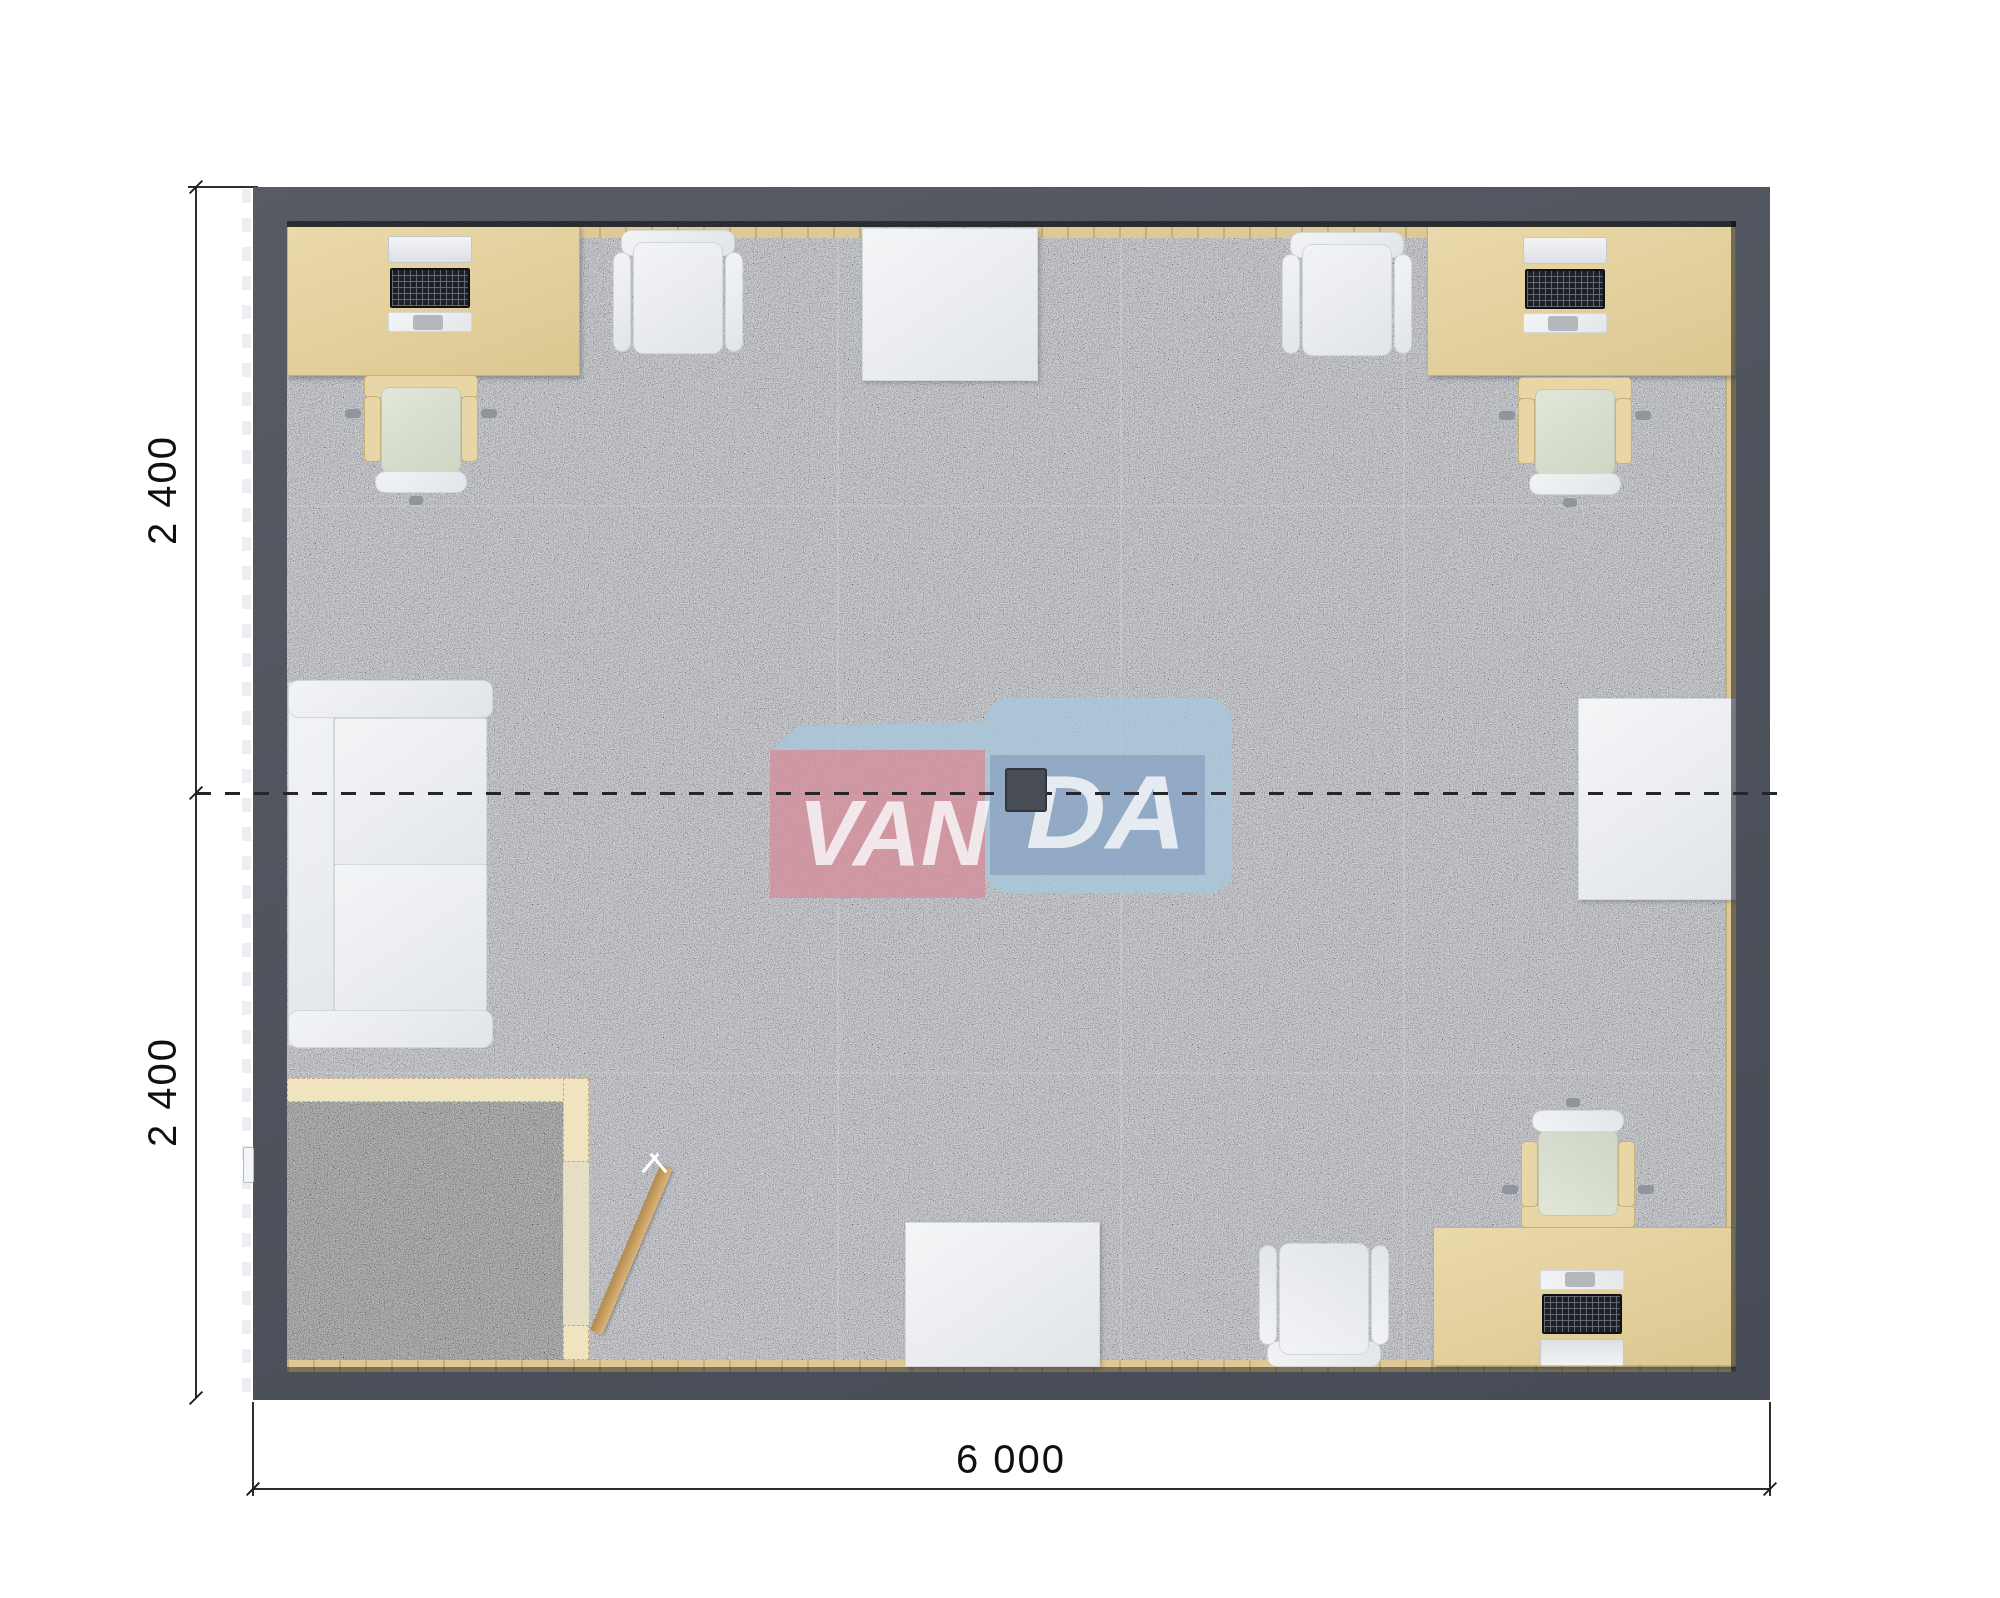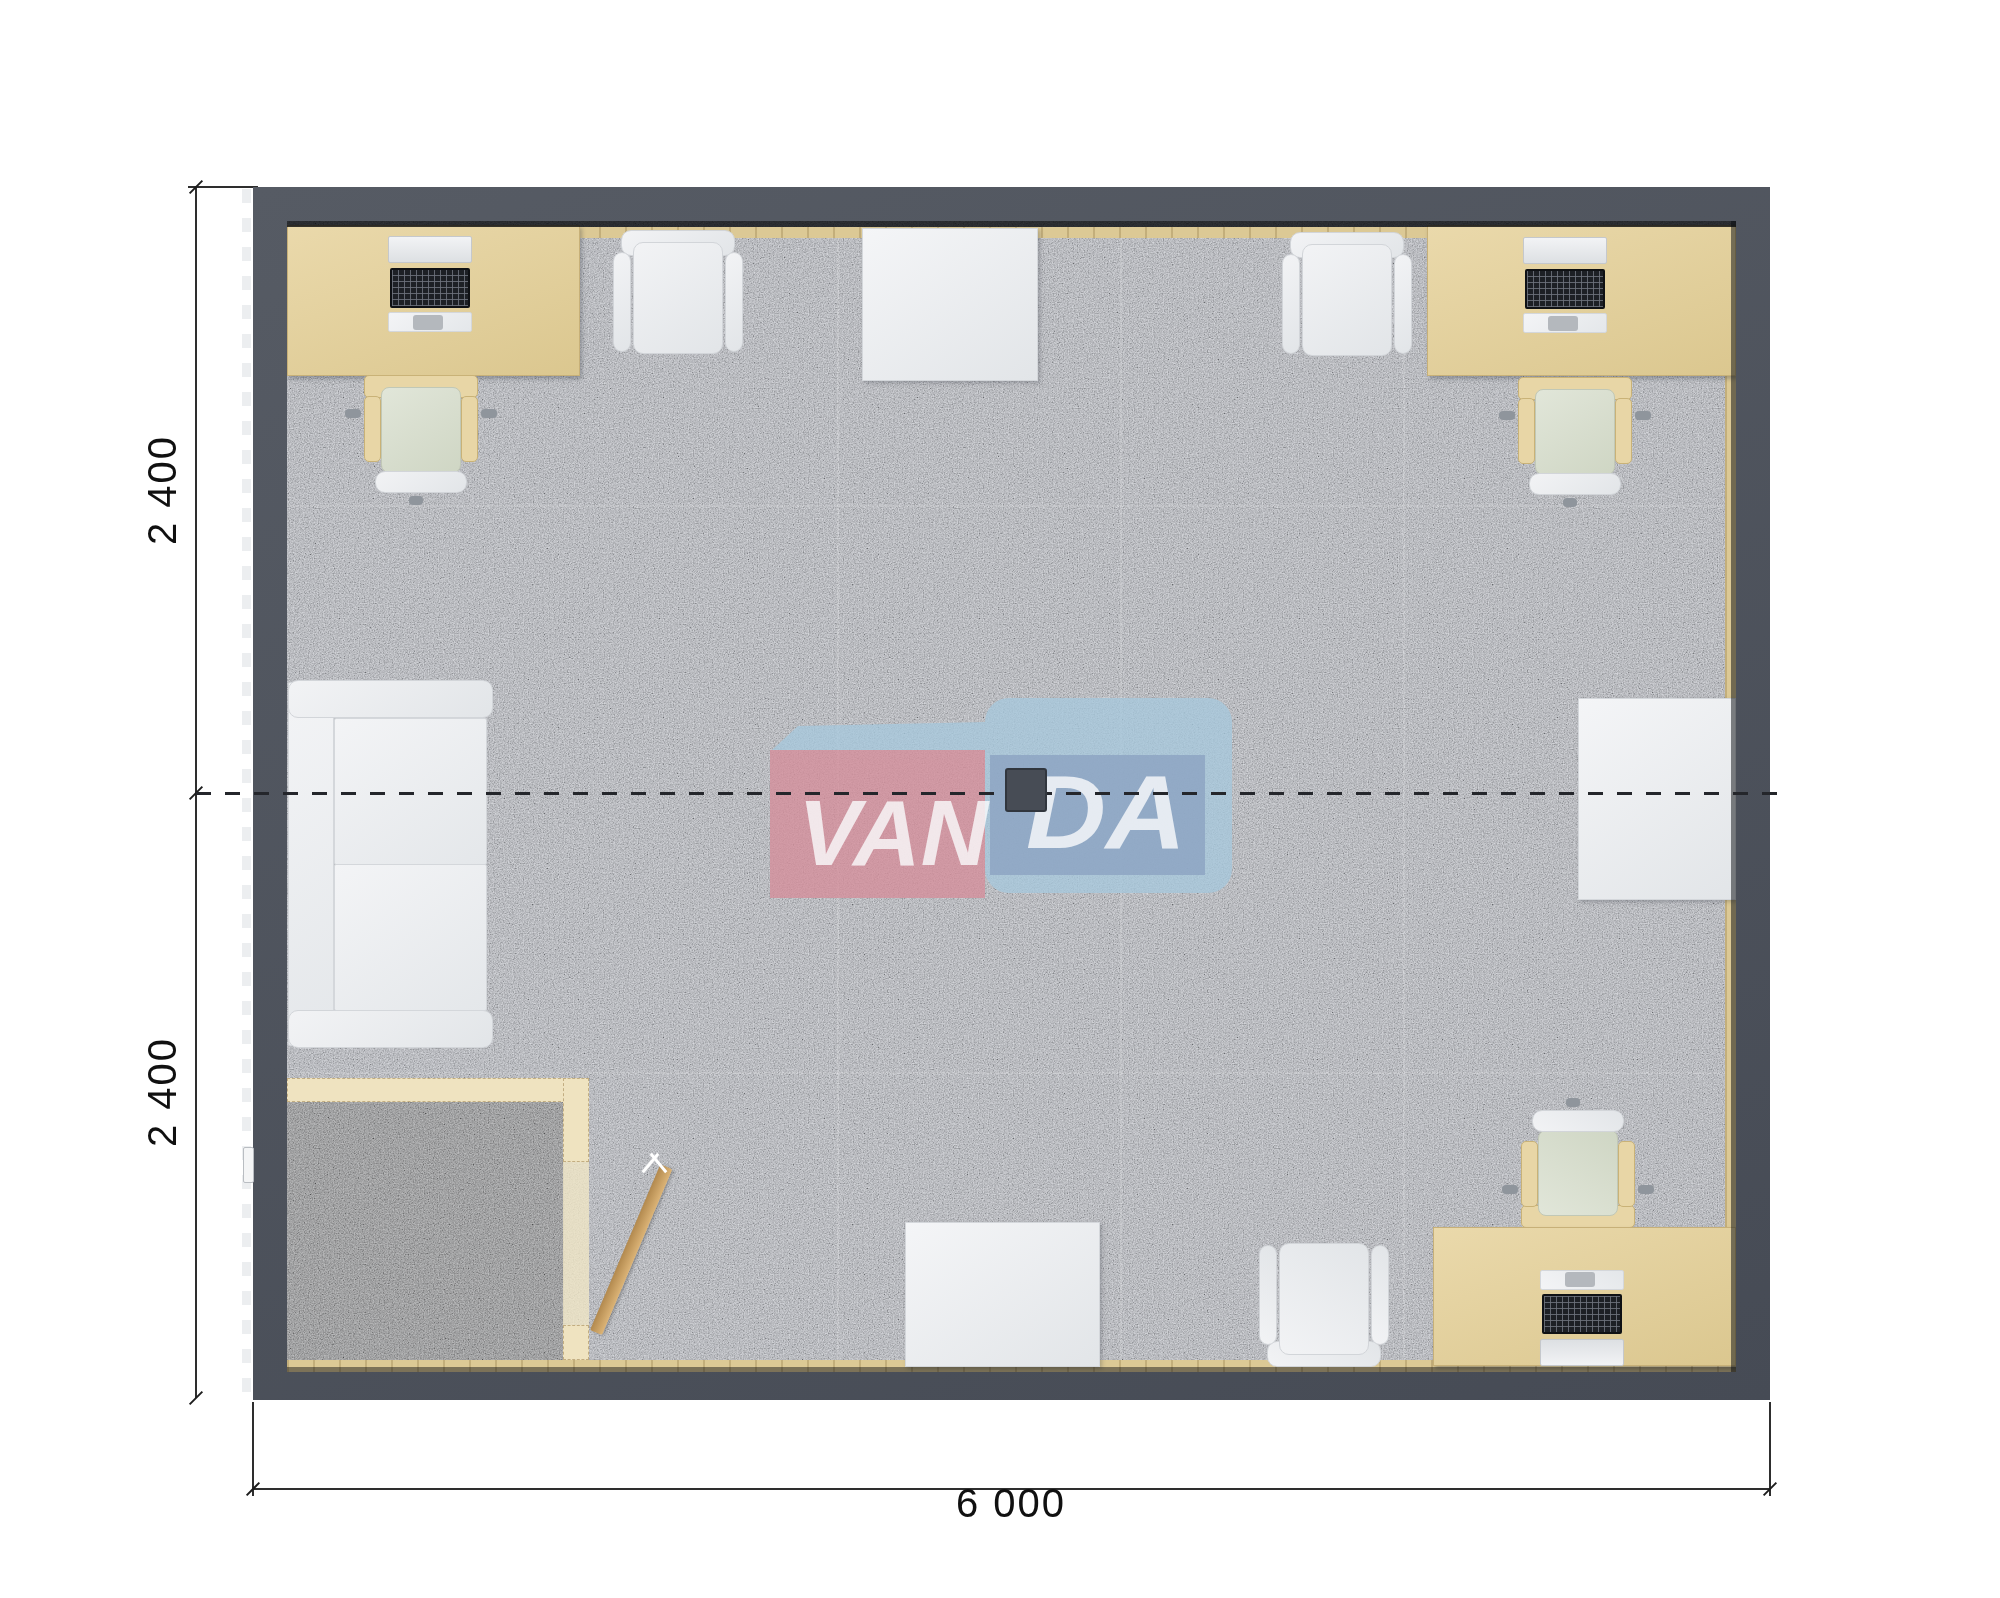--- a/index.html
+++ b/index.html
@@ -161,14 +161,14 @@
         <rect x="0" y="57" width="215" height="148" fill="#d58f9b" opacity="0.8"></rect>
         <rect x="220" y="62" width="215" height="120" fill="#8ca3c2" opacity="0.82"></rect>
         <text x="123" y="172" text-anchor="middle" font-family="Liberation Sans, sans-serif" font-size="92" font-style="italic" font-weight="bold" fill="#fbfcfd" opacity="0.8" textLength="190" lengthAdjust="spacingAndGlyphs">VAN</text>
         <text x="336" y="155" text-anchor="middle" font-family="Liberation Sans, sans-serif" font-size="104" font-style="italic" font-weight="bold" fill="#fbfcfd" opacity="0.8" textLength="160" lengthAdjust="spacingAndGlyphs">DA</text>
       </svg>
       <div style="position: absolute; left: 196px; top: 792px; width: 1594px; height: 3px; background: repeating-linear-gradient(90deg, rgb(36, 38, 43) 0px, rgb(36, 38, 43) 15px, transparent 15px, transparent 29px);"></div>
       <div style="position: absolute; left: 1005px; top: 768px; width: 42px; height: 44px; background: rgb(71, 76, 85); border: 2px solid rgb(49, 54, 62); border-radius: 3px; box-sizing: border-box;"></div>
     </div>
   <div class="dim-label rot" style="left:52px;top:467px;">2 400</div>
   <div class="dim-label rot" style="left:52px;top:1069px;">2 400</div>
-  <div class="dim-label" style="left:901px;top:1436px;margin-top:44px;">6 000</div>
+  <div class="dim-label" style="left:901px;top:1436px;">6 000</div>
 </div>
 
 </body></html>

